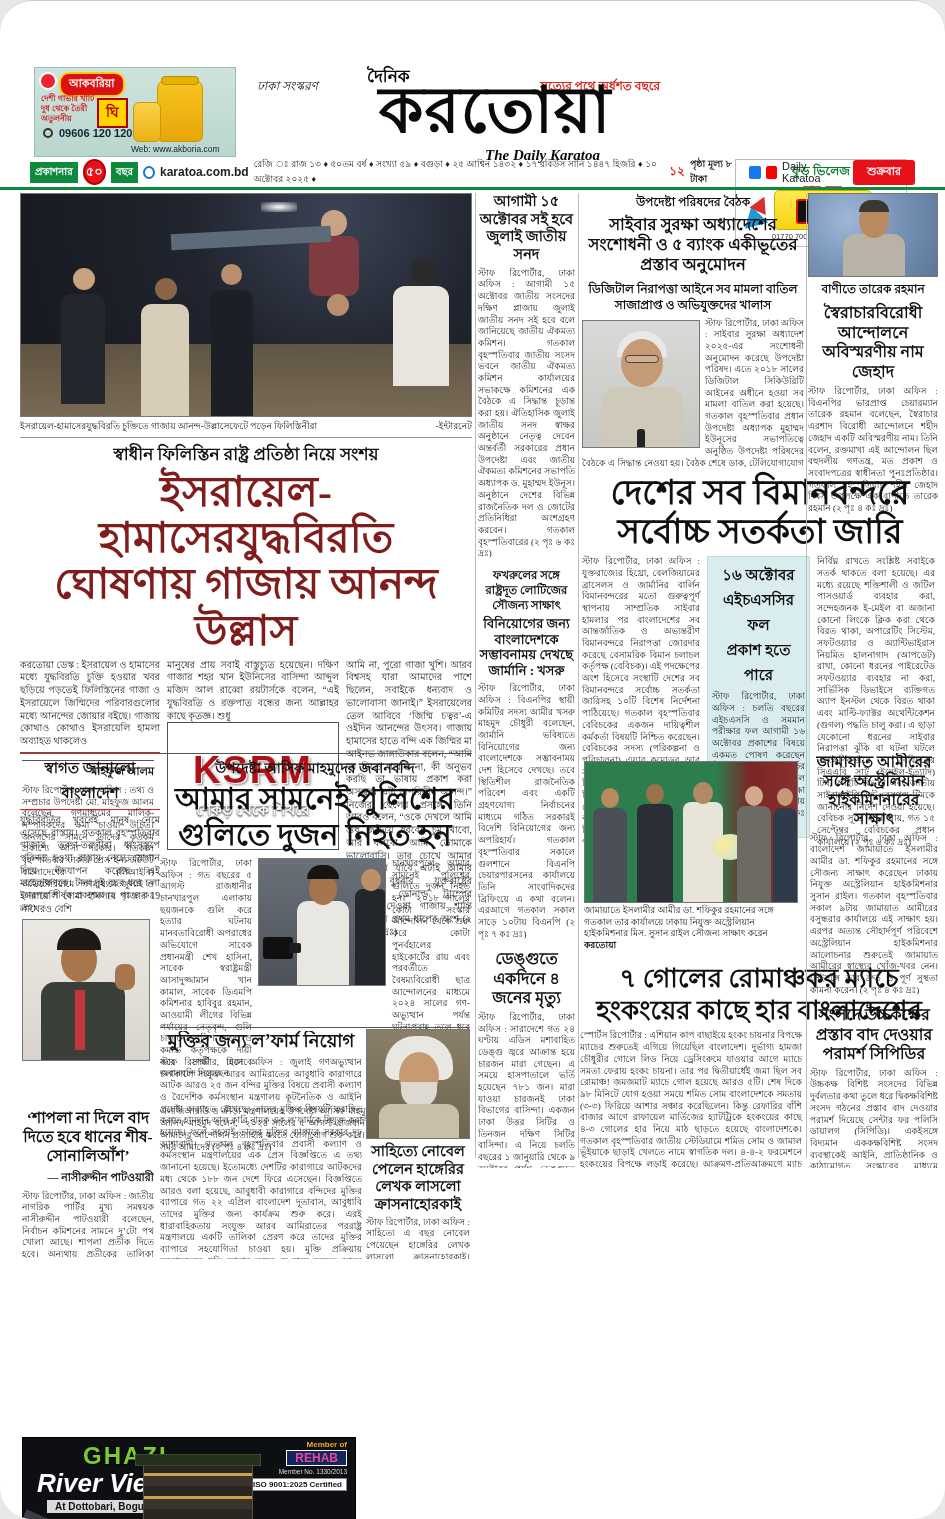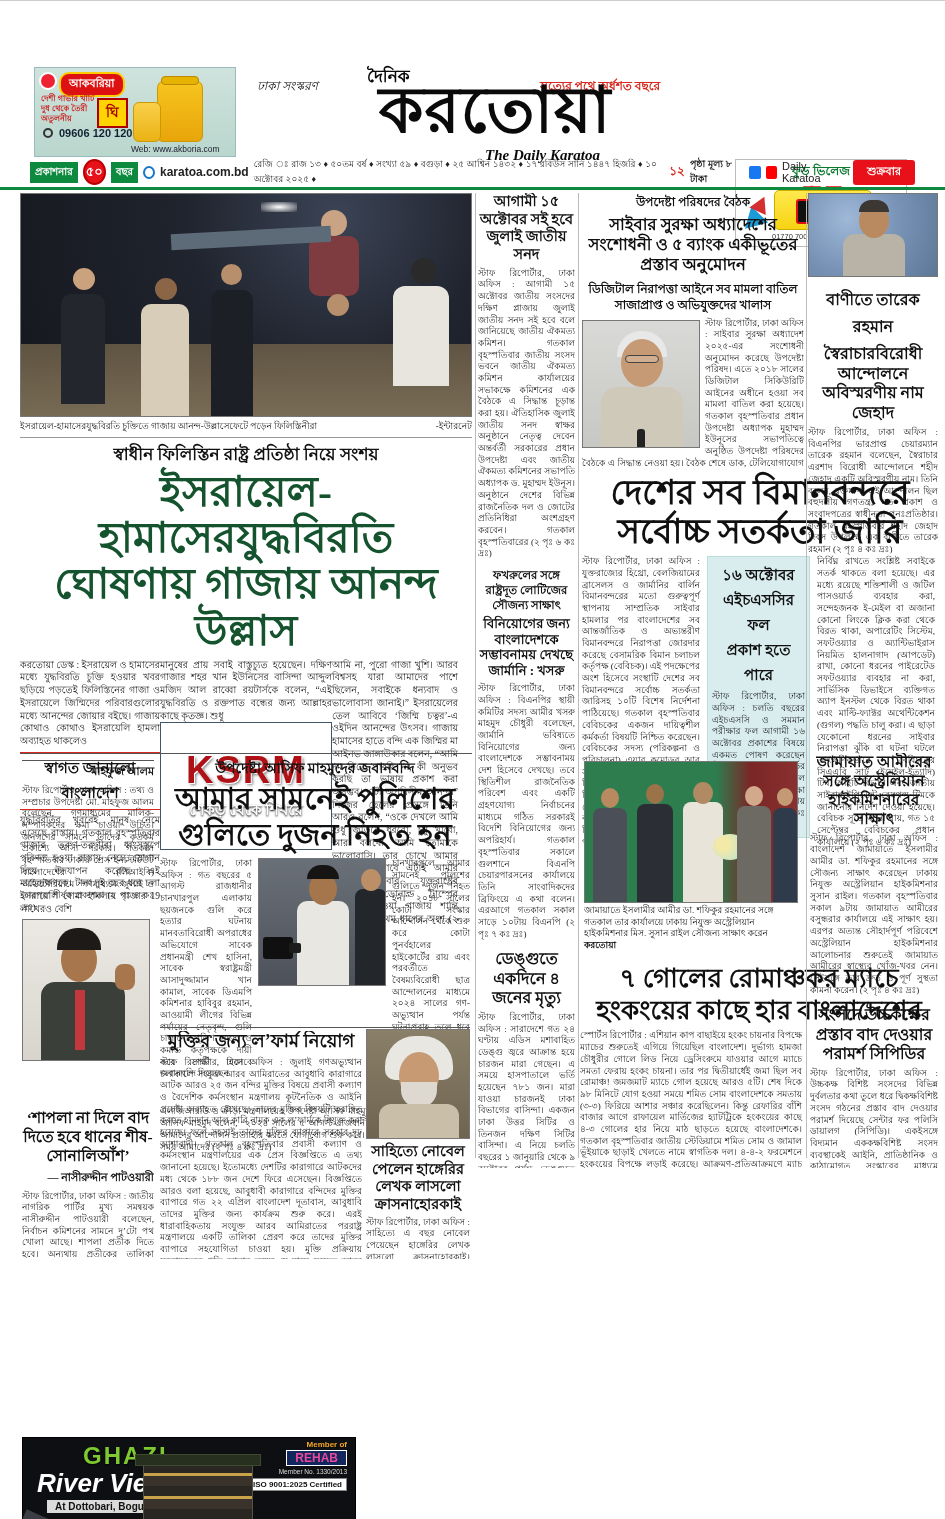--- a/index.html
+++ b/index.html
@@ -1,27 +1,27 @@
 <!DOCTYPE html>
 <html><head>
 <meta charset="utf-8">
 <style>
   * { margin:0; padding:0; box-sizing:border-box; }
   body { background:#e8e8e8; font-family:"Liberation Serif","DejaVu Serif",serif; }
   .page { position:relative; width:945px; height:1519px; background:#fff; margin:0 auto;
-          overflow:hidden; border-top:1px solid #ccc; }
+          overflow:hidden; border-top:1px solid #ccc;border-radius:32px; }
   .abs { position:absolute; }
 
   
   .bt { font-size:9.5px; line-height:1.34; text-align:justify; color:#1c1c1c; }
   .bt-sm { font-size:9px; line-height:1.3; text-align:justify; color:#1c1c1c; }
   .cap { font-size:9px; color:#111; }
   .kick { font-weight:bold; color:#111; text-align:center; }
   .hl { font-weight:bold; color:#101010; text-align:center; line-height:1.22; }
-  .hl-red { font-weight:800; color:#14532d; text-align:center; line-height:1.1; }
+  .hl-red { font-weight:800; color:#7f1d1d; text-align:center; line-height:1.1; }
   .byline { font-size:11px; font-weight:bold; text-align:right; color:#111; }
 
   
   .masthead-title { font-weight:800; color:#0a0a0a; letter-spacing:1px; }
   .infobar { display:flex; align-items:center; gap:5px; font-family:"Liberation Sans",sans-serif; }
   .chip-green { background:#0d8a3d; color:#fff; font-size:10px; font-weight:bold; padding:2px 5px; }
   .circle-red { background:#e8111a; color:#fff; width:26px; height:26px; border-radius:50%;
                 display:flex; align-items:center; justify-content:center; font-size:13px; font-weight:bold;
                 border:2px solid #b00; }
   .day-btn { background:#e8111a; color:#fff; font-size:11px; font-weight:bold; padding:3px 14px; border-radius:3px; }
@@ -112,21 +112,21 @@
       <div class="abs" style="left:150px;top:36px;width:160px;height:16px;background:#5d6a77;transform:rotate(-3deg);"></div>
       <div class="abs" style="left:240px;top:8px;width:36px;height:10px;background:radial-gradient(#fff,rgba(255,255,255,0));"></div>
     </div>
     <div style="display:flex;justify-content:space-between;padding:2px 0 3px;">
       <span class="cap">ইসরায়েল-হামাসেরযুদ্ধবিরতি চুক্তিতে গাজায় আনন্দ-উল্লাসেফেটে পড়েন ফিলিস্তিনীরা</span>
       <span class="cap">-ইন্টারনেট</span>
     </div>
     <div class="kick" style="font-size:17px;border-top:1px solid #999;padding-top:3px;">স্বাধীন ফিলিস্তিন রাষ্ট্র প্রতিষ্ঠা নিয়ে সংশয়</div>
     <div class="hl-red" style="font-size:42px;">ইসরায়েল-হামাসেরযুদ্ধবিরতি</div>
     <div class="hl-red" style="font-size:42px;margin-bottom:5px;">ঘোষণায় গাজায় আনন্দ উল্লাস</div>
-    <div style="display:flex;">
+    <div style="display:flex;gap:7px;">
       <div style="width:140px;">
         <div class="bt">করতোয়া ডেস্ক : ইসরায়েল ও হামাসের মধ্যে যুদ্ধবিরতি চুক্তি হওয়ার খবর ছড়িয়ে পড়তেই ফিলিস্তিনের গাজা ও ইসরায়েলে জিম্মিদের পরিবারগুলোর মধ্যে আনন্দের জোয়ার বইছে। গাজায় কোথাও কোথাও ইসরায়েলি হামলা অব্যাহত থাকলেও</div>
         <div style="font-size:15px;font-weight:bold;text-align:center;color:#111;border-top:1.5px solid #d6281e;border-bottom:1.5px solid #d6281e;margin:4px 0;padding:3px 0;">স্বাগত জানালো বাংলাদেশ</div>
         <div class="bt">যুদ্ধবিরতির খবরেই মানুষ নেমে এসেছে রাস্তায়। গতকাল বৃহস্পতিবার গাজার তরুণ-তরুণীরা ধ্বংসস্তূপে পরিণত হওয়া রাস্তায় নেচে, স্লোগান দিয়ে উদযাপন করেছে এই মাহেন্দ্রক্ষণকে। টানা দুই বছর ধরে চলা ইসরায়েলি বোমা হামলায় গাজার 19 লাখেরও বেশি</div>
       </div>
       <div style="width:172px;">
         <div class="bt">মানুষের প্রায় সবাই বাস্তুচ্যুত হয়েছেন। দক্ষিণ গাজার শহর খান ইউনিসের বাসিন্দা আব্দুল মজিদ আল রাব্বো রয়টার্সকে বলেন, “এই যুদ্ধবিরতি ও রক্তপাত বন্ধের জন্য আল্লাহর কাছে কৃতজ্ঞ। শুধু</div>
         <div style="margin-top:0;height:128px;border:1px solid #456;background:
              linear-gradient(135deg, rgba(255,255,255,.25) 0%, rgba(255,255,255,0) 30%),
              linear-gradient(315deg, rgba(255,255,255,.18) 0%, rgba(255,255,255,0) 35%),
@@ -168,21 +168,21 @@
     </div>
   </div>
 
   <div class="abs" style="left:808px;top:192px;width:130px;height:560px;overflow:hidden;">
     <div class="ph" style="width:130px;height:84px;background:
          radial-gradient(circle at 30% 30%, #9fb8d8 0%, #7792b5 50%, #5c7796 100%);">
       <div class="abs" style="left:34px;top:40px;width:62px;height:44px;border-radius:12px 12px 0 0;background:#b9b2a6;"></div>
       <div class="abs sil-head" style="left:50px;top:10px;width:30px;height:34px;background:#b98a60;"></div>
       <div class="abs" style="left:50px;top:6px;width:30px;height:12px;border-radius:14px 14px 0 0;background:#3c3733;"></div>
     </div>
-    <div class="kick" style="font-size:16px;margin-top:10px;">বাণীতে তারেক রহমান</div>
+    <div class="kick" style="font-size:12px;margin-top:3px;">বাণীতে তারেক রহমান</div>
     <div class="hl" style="font-size:16px;margin-top:3px;">স্বৈরাচারবিরোধী আন্দোলনে অবিস্মরণীয় নাম জেহাদ</div>
     <div class="bt-sm" style="margin-top:5px;">স্টাফ রিপোর্টার, ঢাকা অফিস : বিএনপির ভারপ্রাপ্ত চেয়ারম্যান তারেক রহমান বলেছেন, স্বৈরাচার এরশাদ বিরোধী আন্দোলনে শহীদ জেহাদ একটি অবিস্মরণীয় নাম। তিনি বলেন, রক্তমাখা এই আন্দোলন ছিল বহুদলীয় গণতন্ত্র, মত প্রকাশ ও সংবাদপত্রের স্বাধীনতা পুনঃপ্রতিষ্ঠার। গতকাল বৃহস্পতিবার শহীদ জেহাদ দিবস উপলক্ষে এক বাণীতে তারেক রহমান (২ পৃঃ ৪ কঃ দ্রঃ)</div>
 
   </div>
 
   <div class="abs" style="left:582px;top:472px;width:356px;">
     <div class="hl" style="font-size:34px;line-height:1.15;">দেশের সব বিমানবন্দরে</div>
     <div class="hl" style="font-size:34px;line-height:1.15;">সর্বোচ্চ সতর্কতা জারি</div>
     <div style="display:flex;gap:7px;margin-top:5px;">
       <div class="bt-sm" style="width:118px;">স্টাফ রিপোর্টার, ঢাকা অফিস : যুক্তরাজ্যের হিথ্রো, বেলজিয়ামের ব্রাসেলস ও জার্মানির বার্লিন বিমানবন্দরের মতো গুরুত্বপূর্ণ স্থাপনায় সাম্প্রতিক সাইবার হামলার পর বাংলাদেশের সব আন্তর্জাতিক ও অভ্যন্তরীণ বিমানবন্দরে নিরাপত্তা জোরদার করেছে বেসামরিক বিমান চলাচল কর্তৃপক্ষ (বেবিচক)। এই পদক্ষেপের অংশ হিসেবে সংস্থাটি দেশের সব বিমানবন্দরে সর্বোচ্চ সতর্কতা জারিসহ ১০টি বিশেষ নির্দেশনা পাঠিয়েছে। গতকাল বৃহস্পতিবার বেবিচকের একজন দায়িত্বশীল কর্মকর্তা বিষয়টি নিশ্চিত করেছেন। বেবিচকের সদস্য (পরিকল্পনা ও পরিচালনা) এয়ার কমোডর আবু সাঈদ মেহবুব খানের সই করা নির্দেশনাপত্রটি দেশের সব বিমানবন্দরের প্রধান এবং বেবিচকের ঊর্ধ্বতন কর্মকর্তাদের কাছে পাঠানো হয়েছে। ওই নির্দেশনায়, বাংলাদেশের বিমান পরিবহন কার্যক্রম</div>

